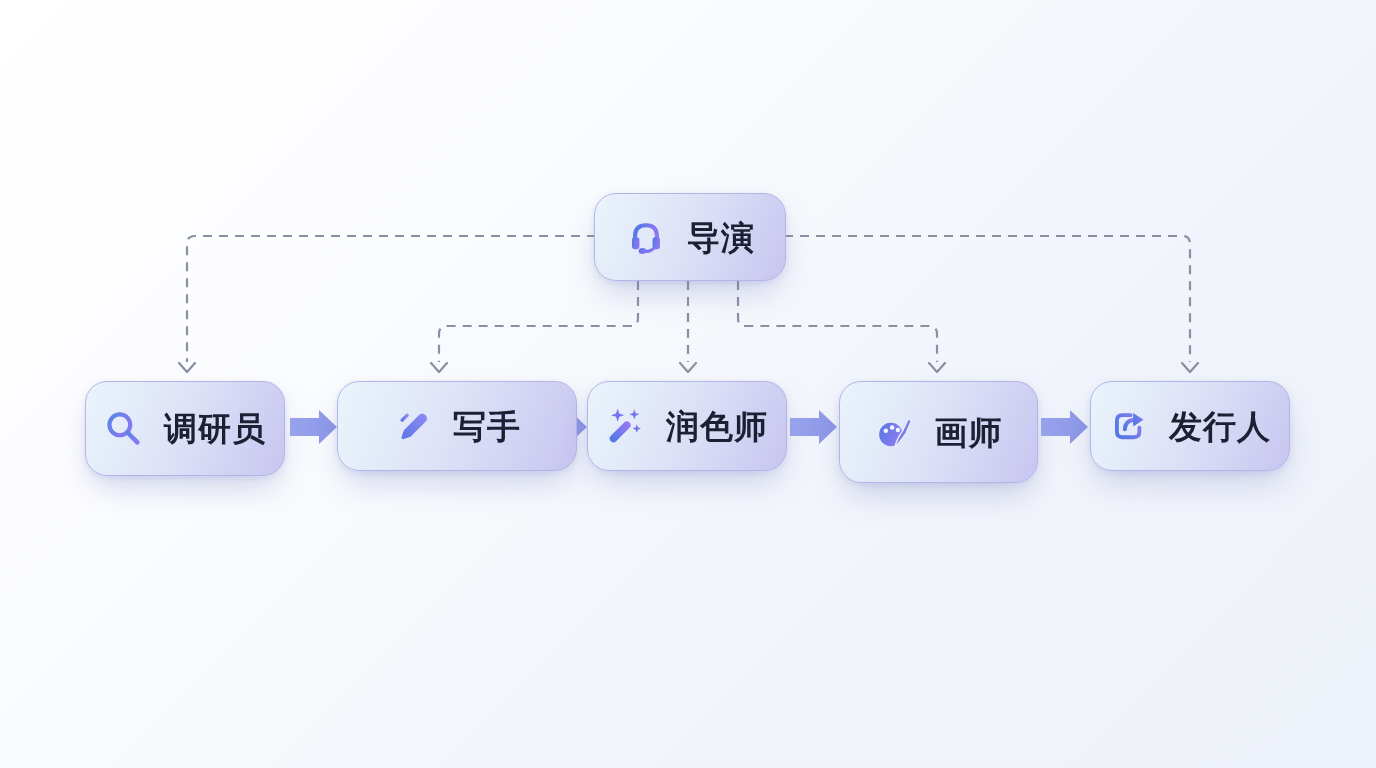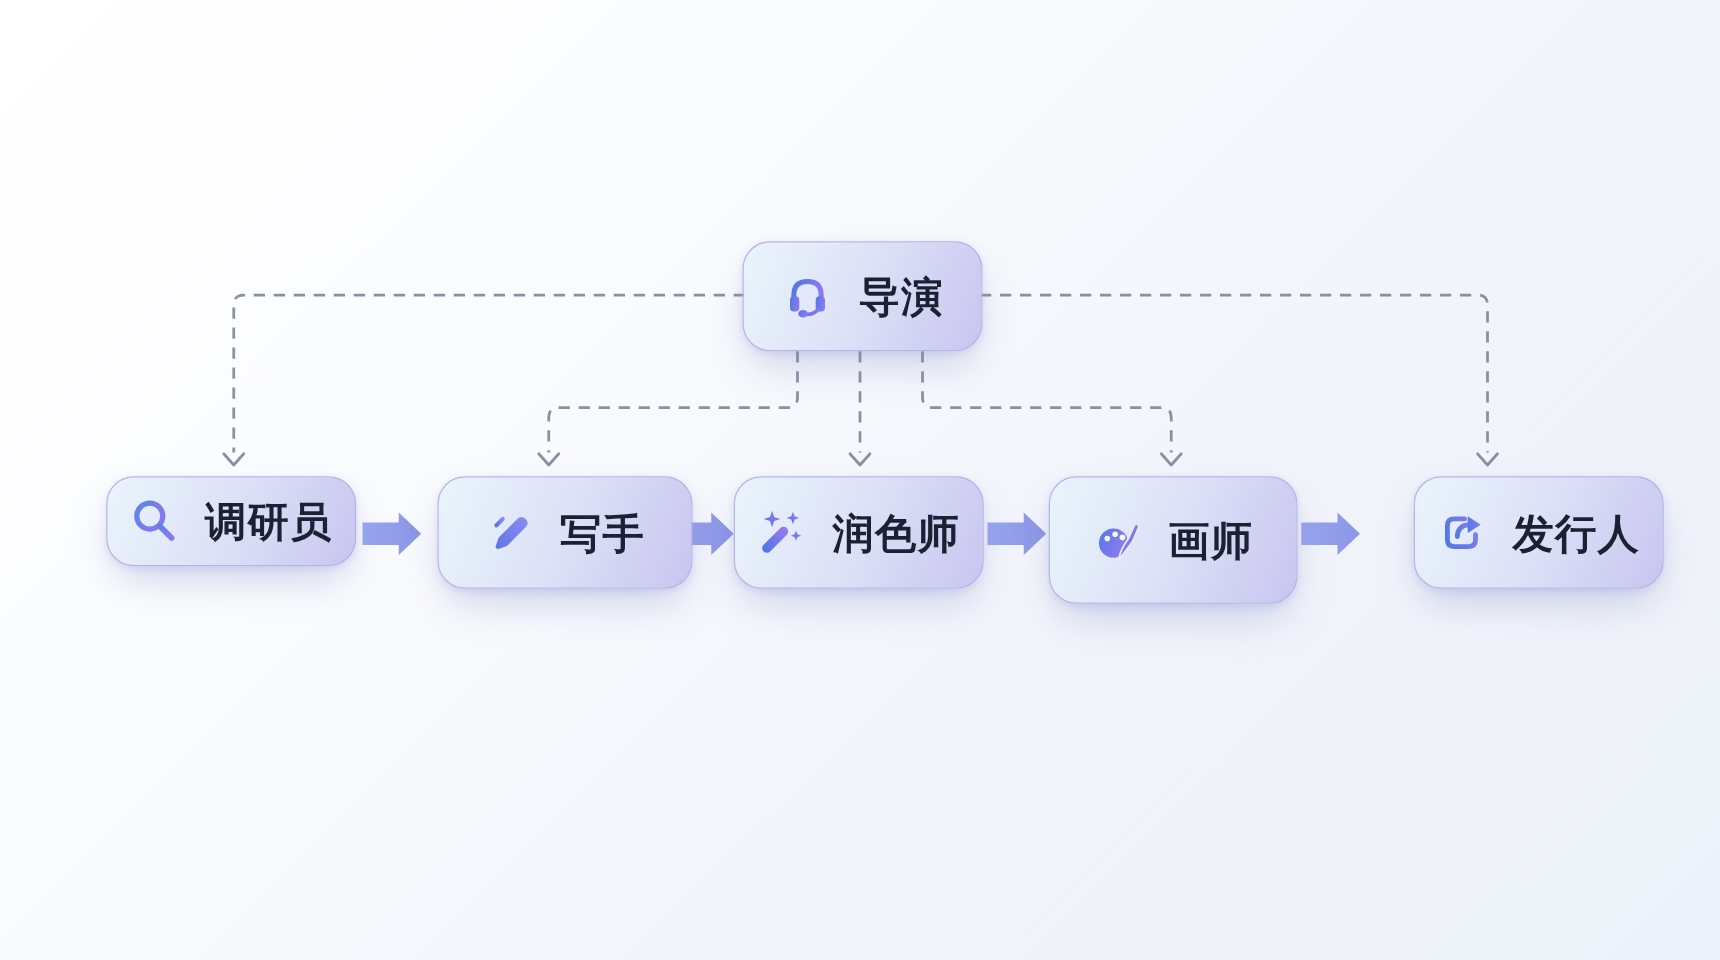--- a/index.html
+++ b/index.html
@@ -24,25 +24,25 @@
   .node .label{
     color:#1b2132;
     font-size:33px;
     font-weight:700;
     letter-spacing:1px;
     line-height:1;
     white-space:nowrap;
   }
   .node svg.icon{display:block;}
   .n-director{left:594px;top:193px;width:192px;height:88px;}
-  .n-researcher{left:85px;top:381px;width:200px;height:72px;}
-  .n-writer{left:350px;top:381px;width:204px;height:90px;}
+  .n-researcher{left:85px;top:381px;width:200px;height:95px;}
+  .n-writer{left:337px;top:381px;width:240px;height:90px;}
   .n-polisher{left:587px;top:381px;width:200px;height:90px;text-align:right;}
   .n-painter{left:839px;top:381px;width:199px;height:102px;}
-  .n-publisher{left:1090px;top:381px;width:200px;height:90px;margin-left:41px;}
+  .n-publisher{left:1090px;top:381px;width:200px;height:90px;}
 </style>
 </head>
 <body>
 
 <div class="stage">
 
   <svg class="layer" viewBox="0 0 1376 768">
     <defs>
       <linearGradient id="arrowGrad" x1="0" y1="0" x2="1" y2="0">
         <stop offset="0" stop-color="#9aa5ef"></stop>

